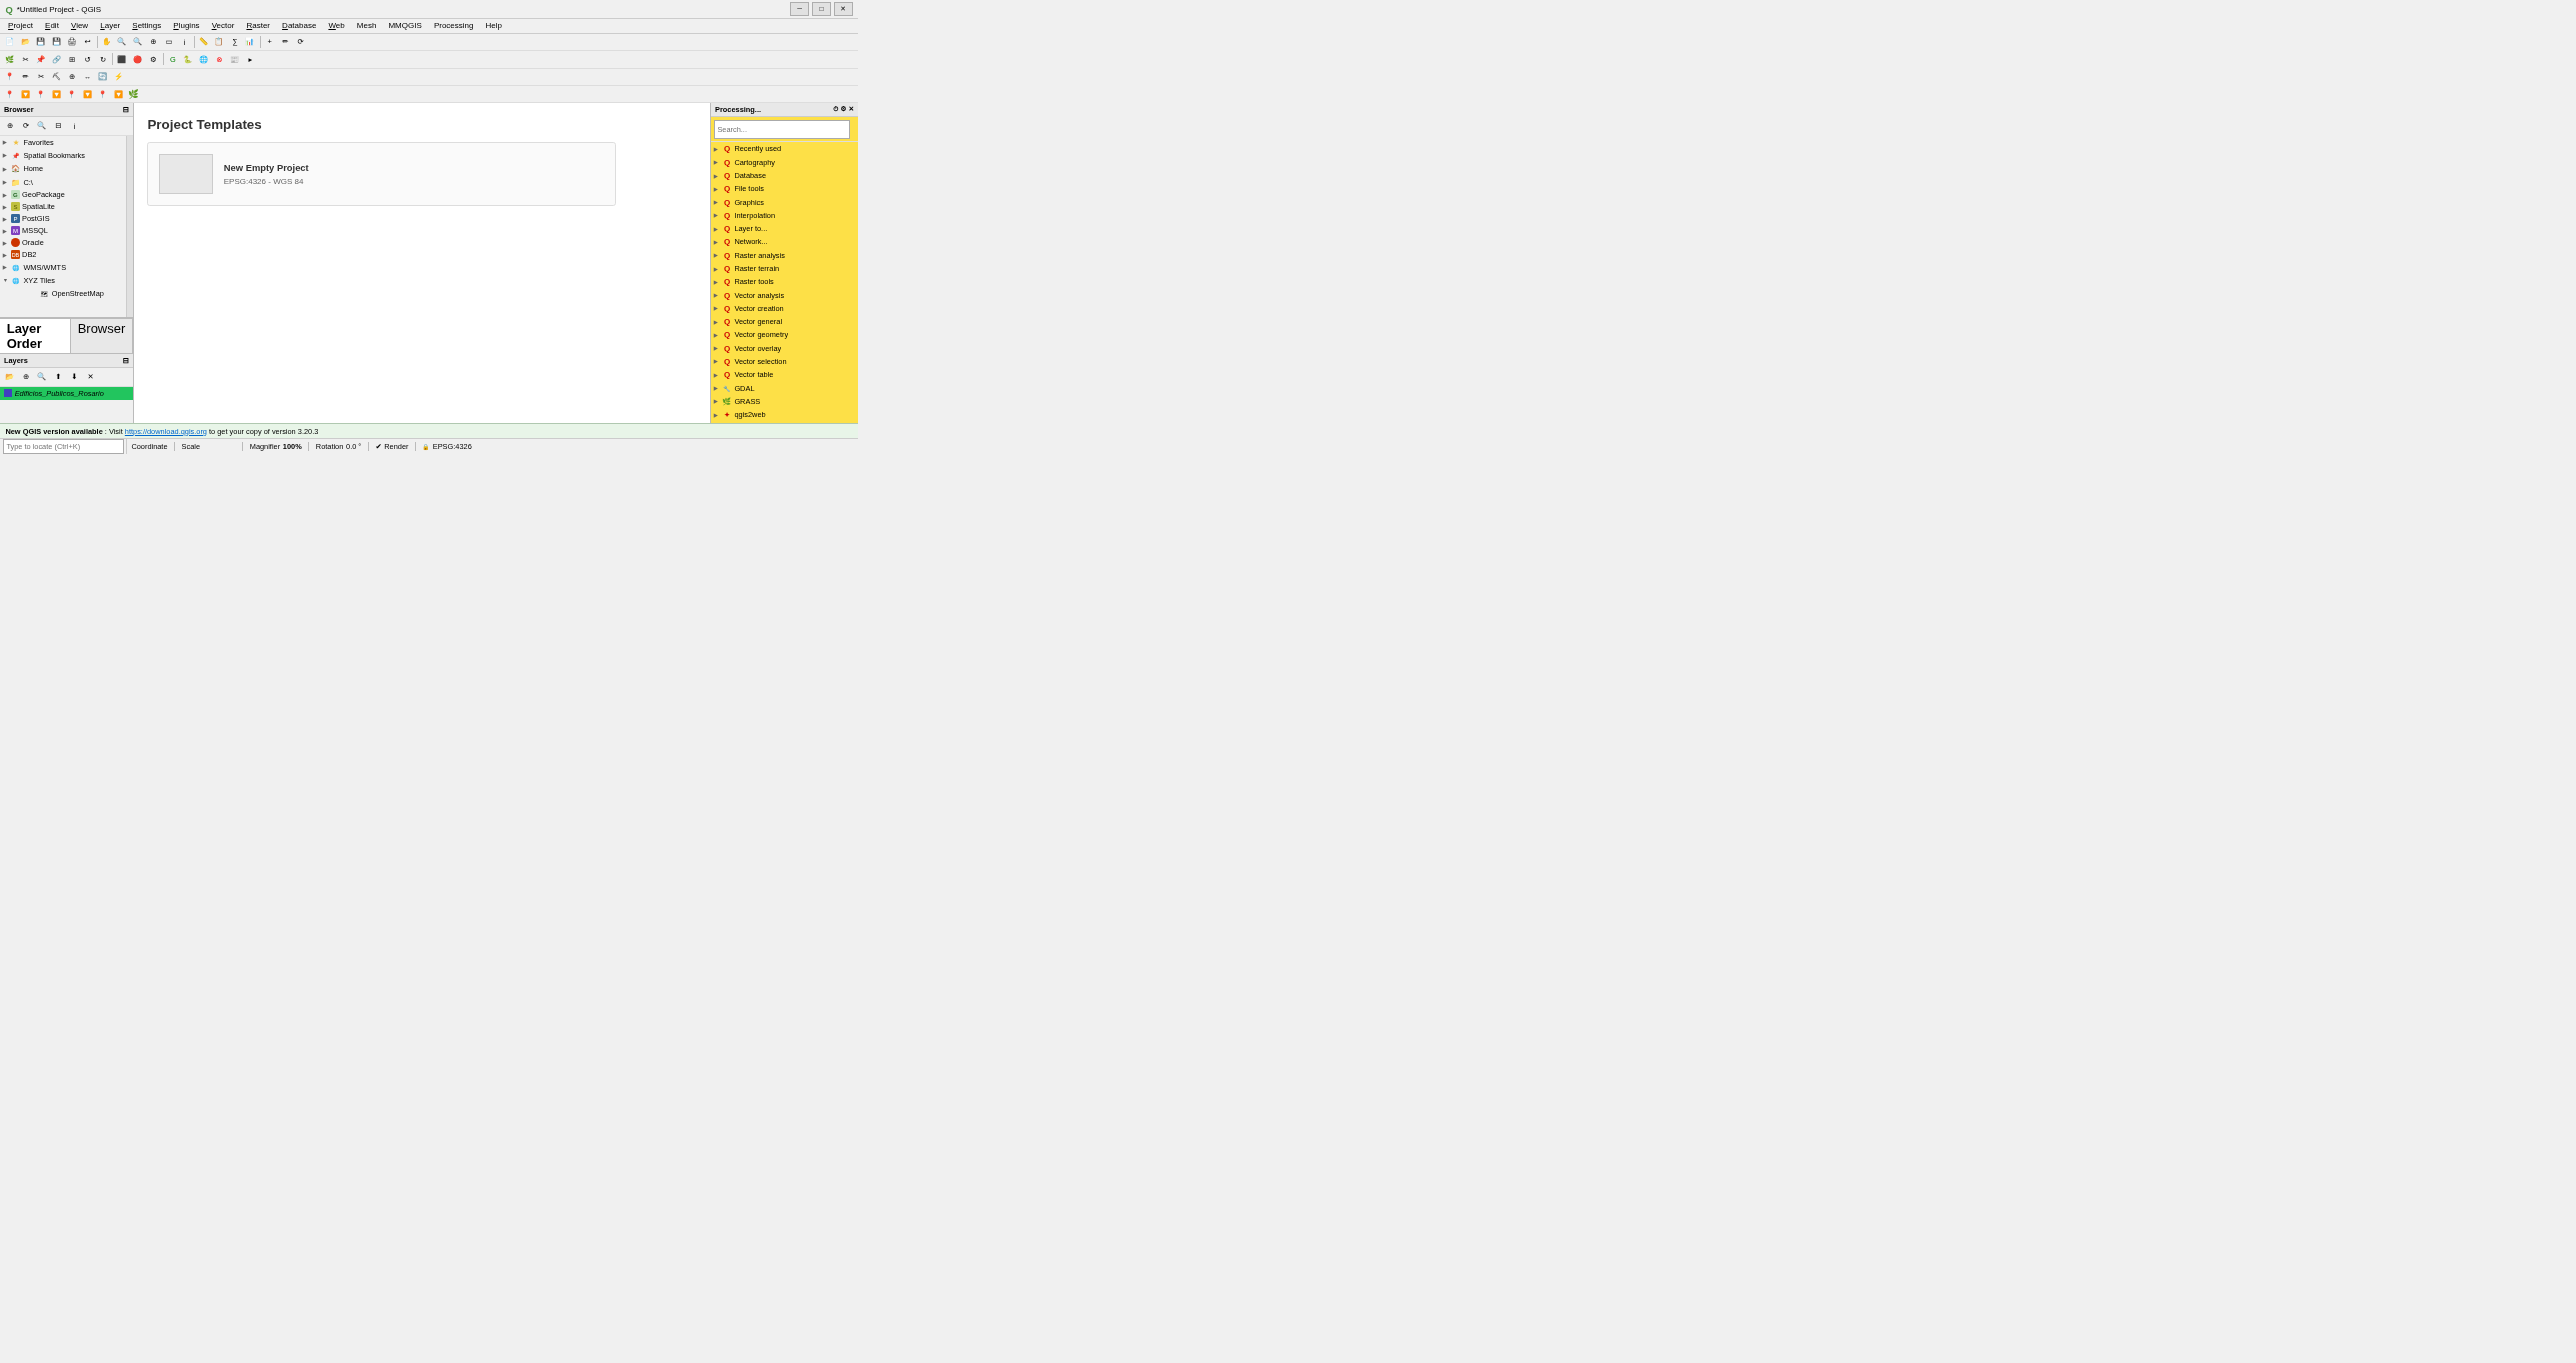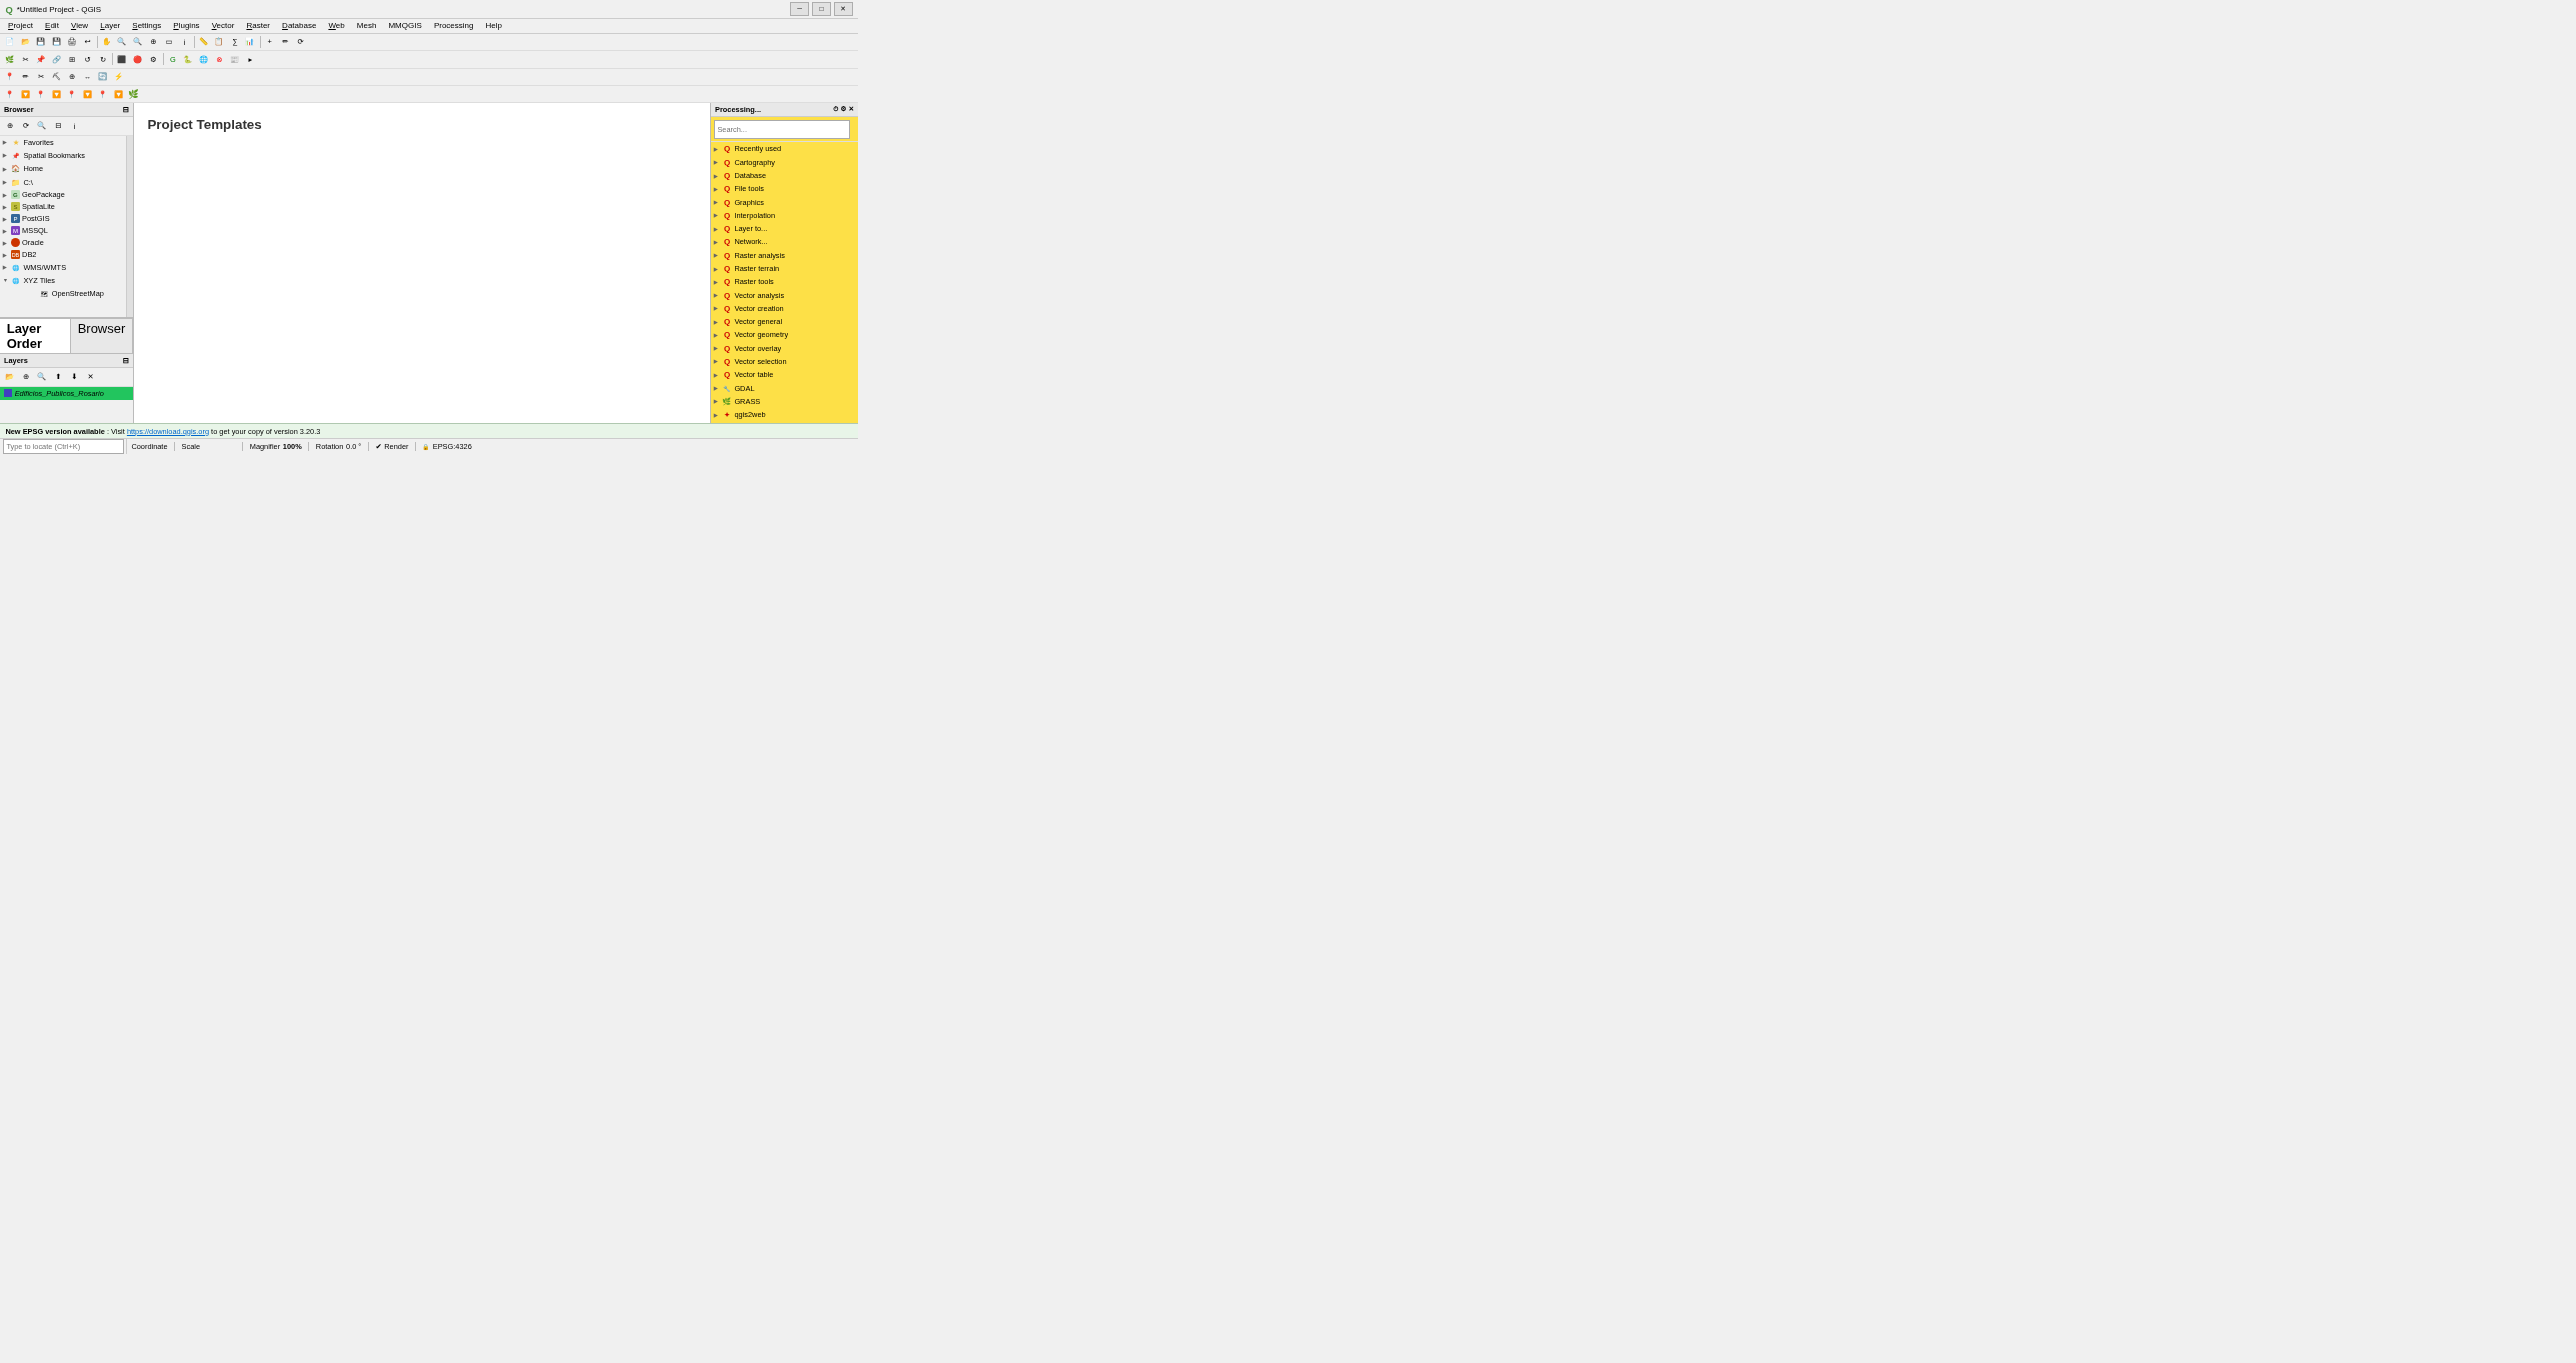--- a/index.html
+++ b/index.html
@@ -532,20 +532,27 @@
           <span class="layer-icon" style="width:8px; height:8px; background:#4040c0; margin-right:2.7px; display:inline-block;"></span>
           <span>Edificios_Publicos_Rosario</span>
         </div>
       </div>
 
     </div>
 
     <div class="center-panel">
       <div class="project-templates-area">
         <div class="project-title">Project Templates</div>
+        <div class="template-card">
+          <div class="template-thumb"></div>
+          <div class="template-info">
+            <div class="template-name">New Empty Project</div>
+            <div class="template-crs">EPSG:4326 - WGS 84</div>
+          </div>
+        </div>
       </div>
     </div>
 
     <div class="right-panel">
       <div class="processing-header">
         <span>Processing...</span>
         <span style="display:flex; gap:2px; font-size:6.7px;">
           <span>⏱</span>
           <span>⚙</span>
           <span>✕</span>
@@ -688,21 +695,21 @@
           <span class="proc-label">SAGA</span>
         </div>
 
       </div>
     </div>
 
   </div>
 
   <div class="status-bar">
     <span>
-      <strong>New EPSG version available</strong>
+      <strong>New QGIS version available</strong>
       <span>: Visit</span>
       <a href="#">https://download.qgis.org</a>
       <span>to get your copy of version 3.20.3</span>
     </span>
   </div>
 
   <div style="display:flex; border-top: 0.7px solid #ccc;">
     <div class="locate-bar" style="border-top:none; border-right:0.7px solid #ccc;">
       <input type="text" class="locate-input" placeholder="Type to locate (Ctrl+K)" style="">
     </div>

